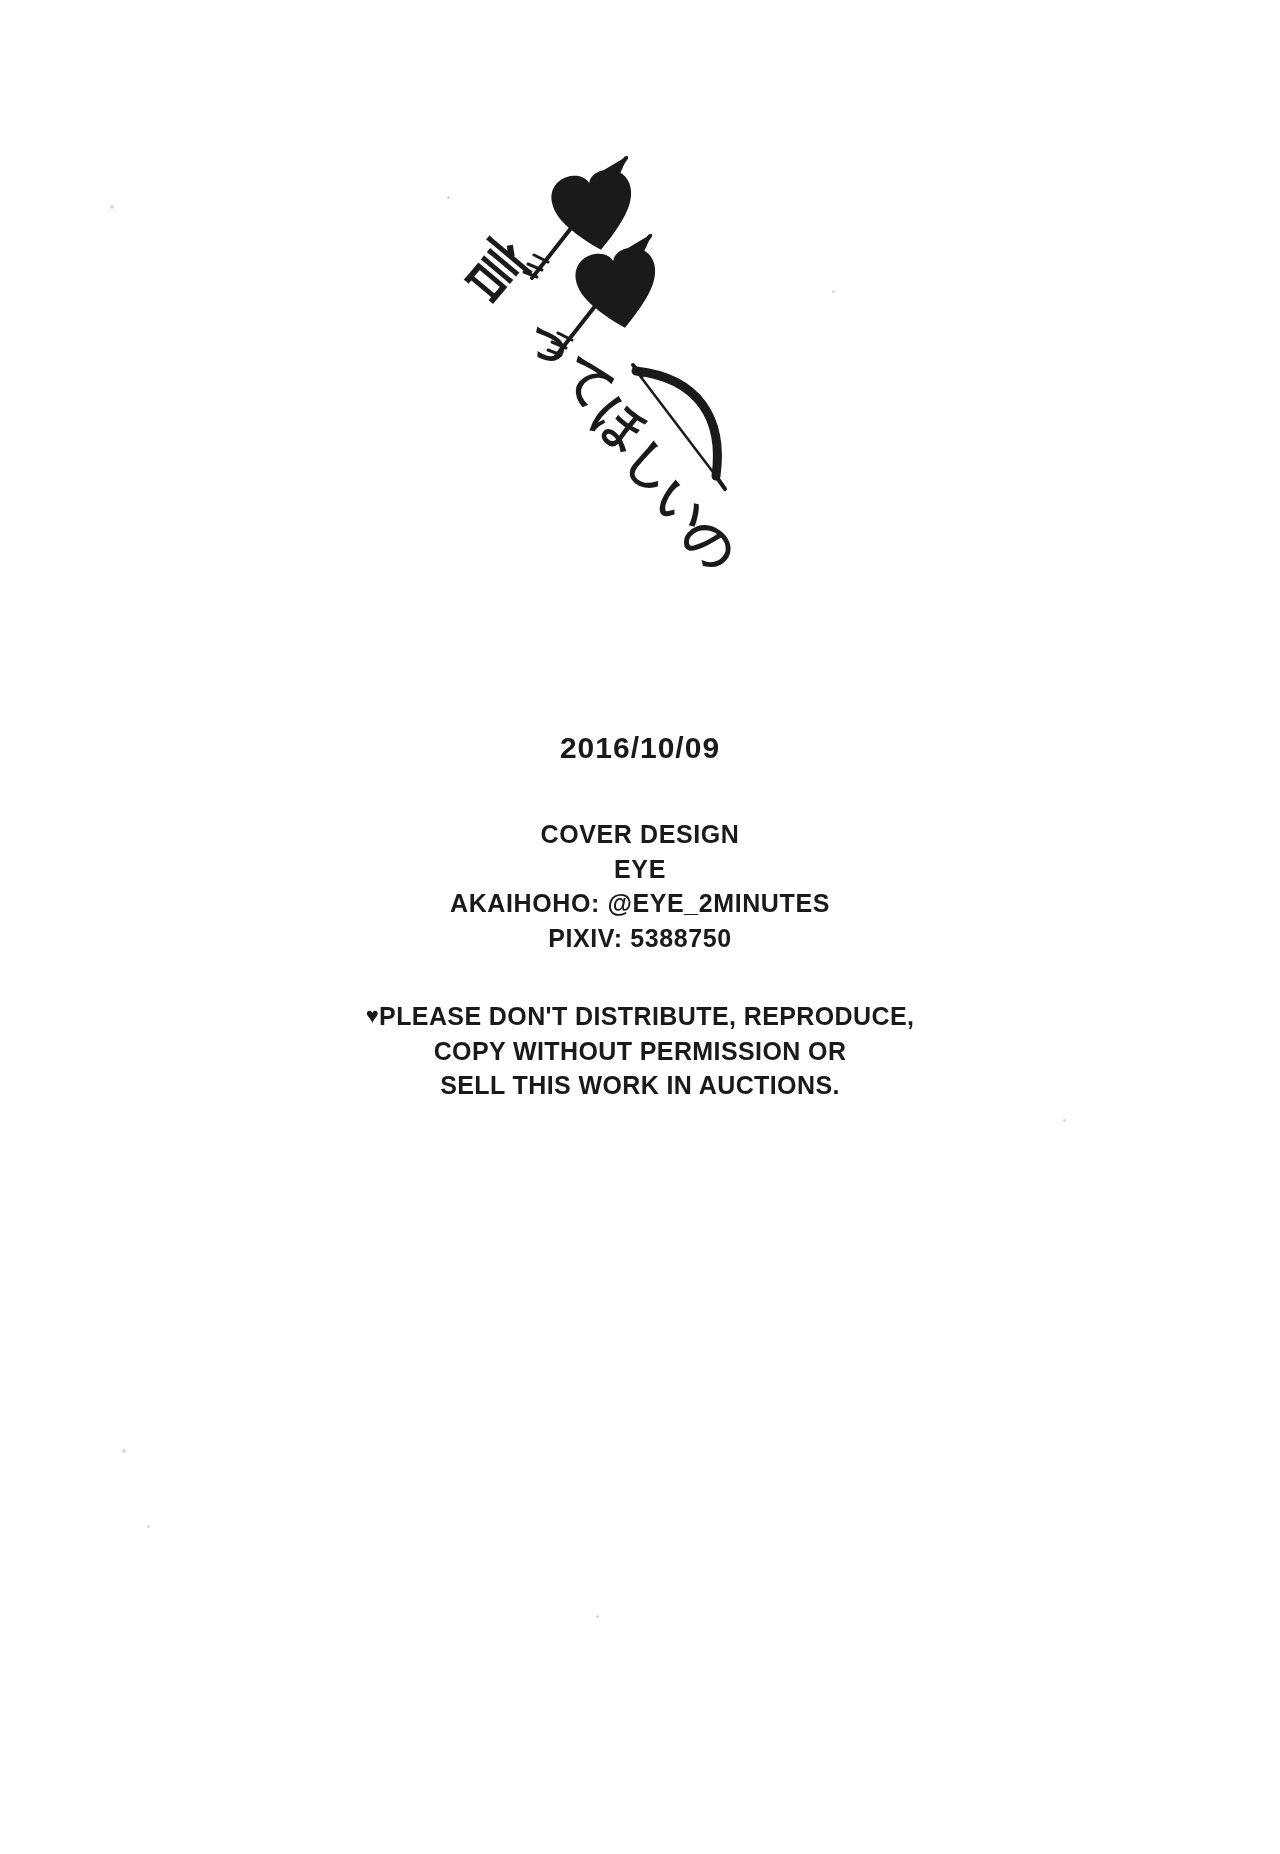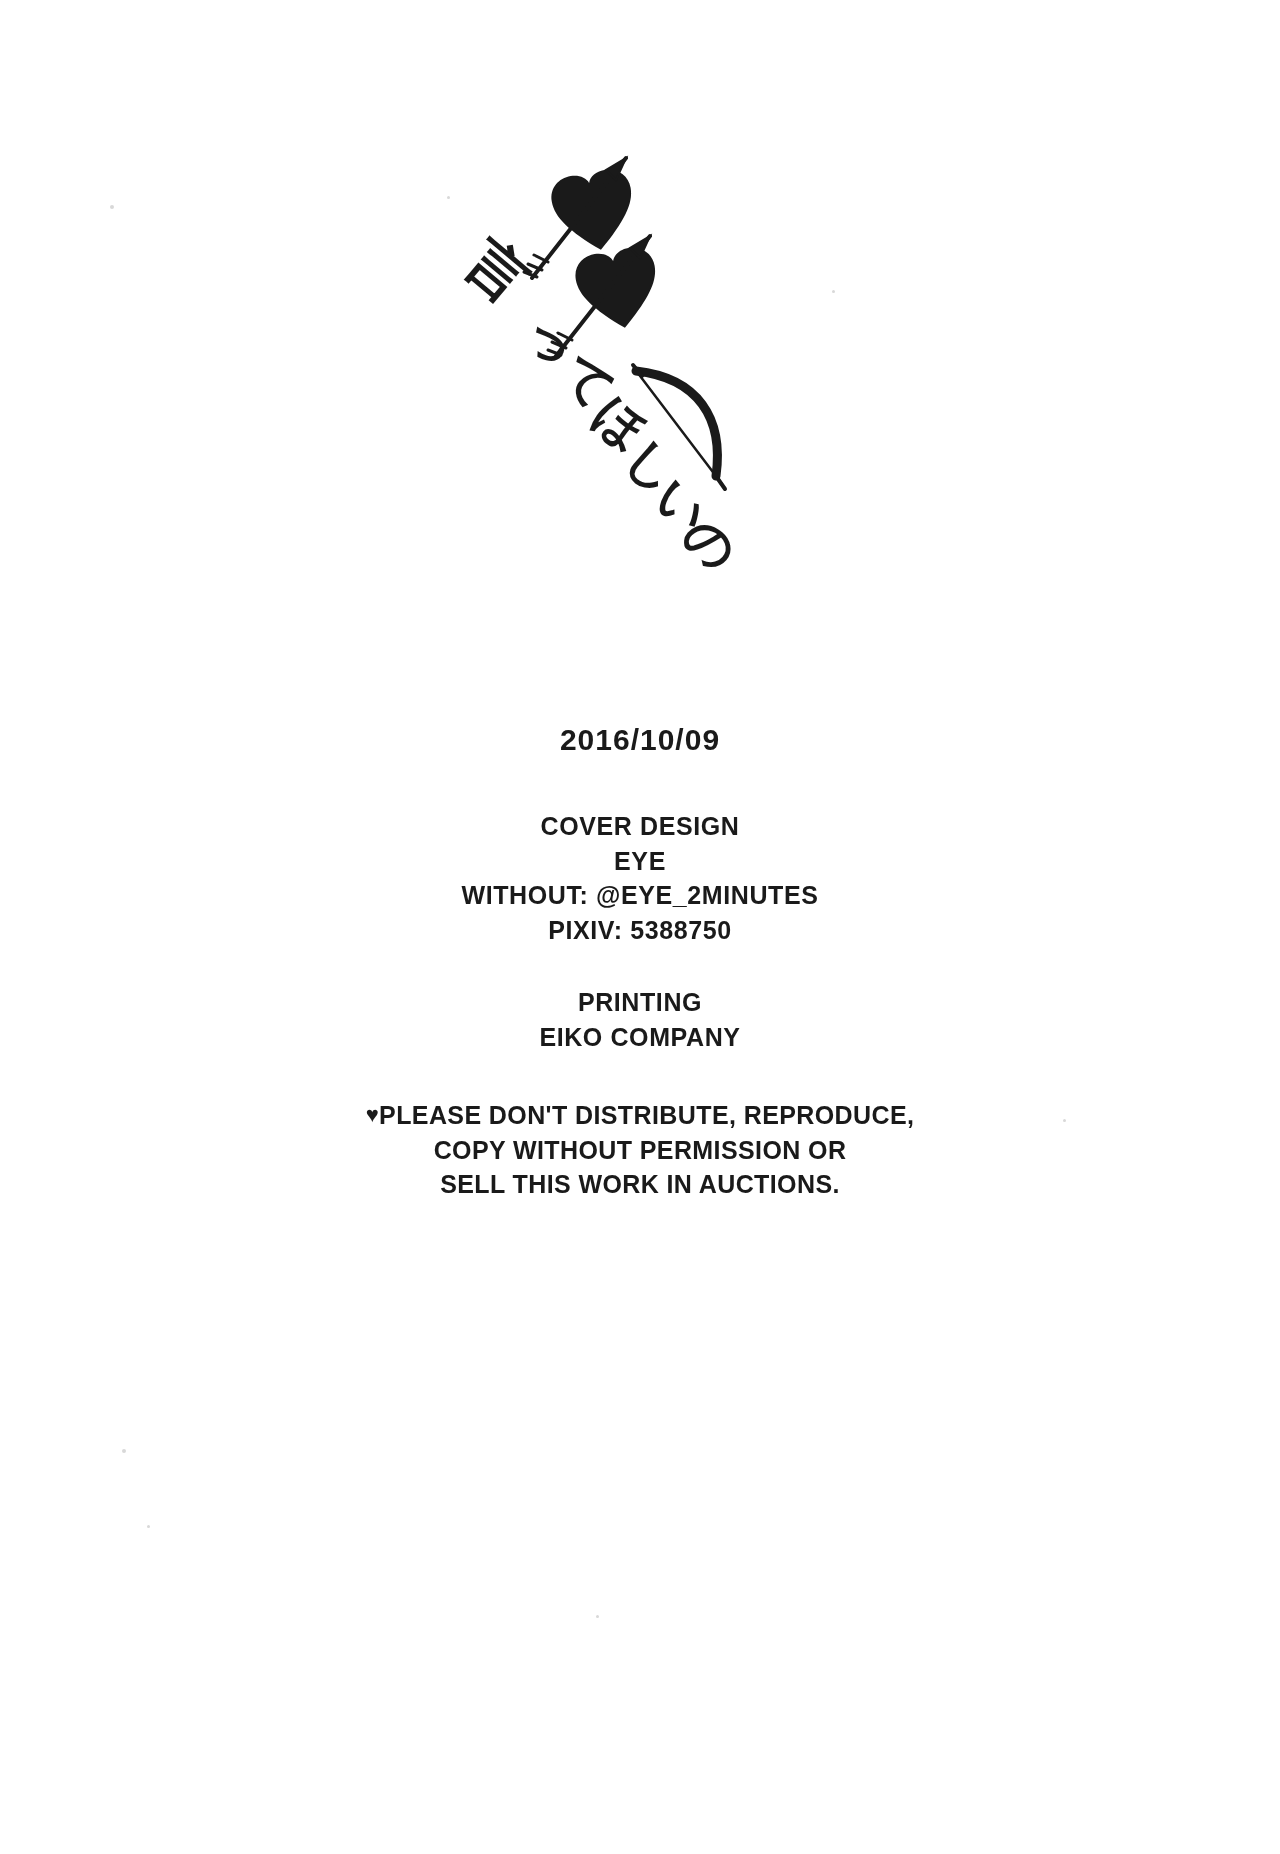--- a/index.html
+++ b/index.html
@@ -35,21 +35,21 @@
     left: 0;
     top: 720px;
     width: 1280px;
     text-align: center;
   }
   .date-line {
     font-size: 30px;
     font-weight: 700;
     letter-spacing: 1px;
     line-height: 1.3;
-    margin: 0 0 50px 0;
+    margin: 8px 0 50px 0;
     text-align: center;
   }
   .block {
     margin: 0 0 38px 0;
   }
   .block .line {
     font-size: 25px;
     font-weight: 700;
     letter-spacing: 0.6px;
     line-height: 1.38;
@@ -135,28 +135,24 @@
 </div>
 
 <div id="colophon">
 
   <div class="date-line">2016/10/09</div>
 
 
   <div class="block">
     <div class="line">COVER DESIGN</div>
     <div class="line">EYE</div>
-    <div class="line">WITHOUT: @EYE_2MINUTES</div>
+    <div class="line">AKAIHOHO: @EYE_2MINUTES</div>
     <div class="line">PIXIV: 5388750</div>
   </div>
 
-  <div class="block">
-    <div class="line">PRINTING</div>
-    <div class="line">EIKO COMPANY</div>
-  </div>
 
   <div class="notice">
     <div class="line"><span class="heart-glyph">♥</span><span>PLEASE DON'T DISTRIBUTE, REPRODUCE,</span></div>
     <div class="line">COPY WITHOUT PERMISSION OR</div>
     <div class="line">SELL THIS WORK IN AUCTIONS.</div>
   </div>
 
 </div>
 
 </body></html>

